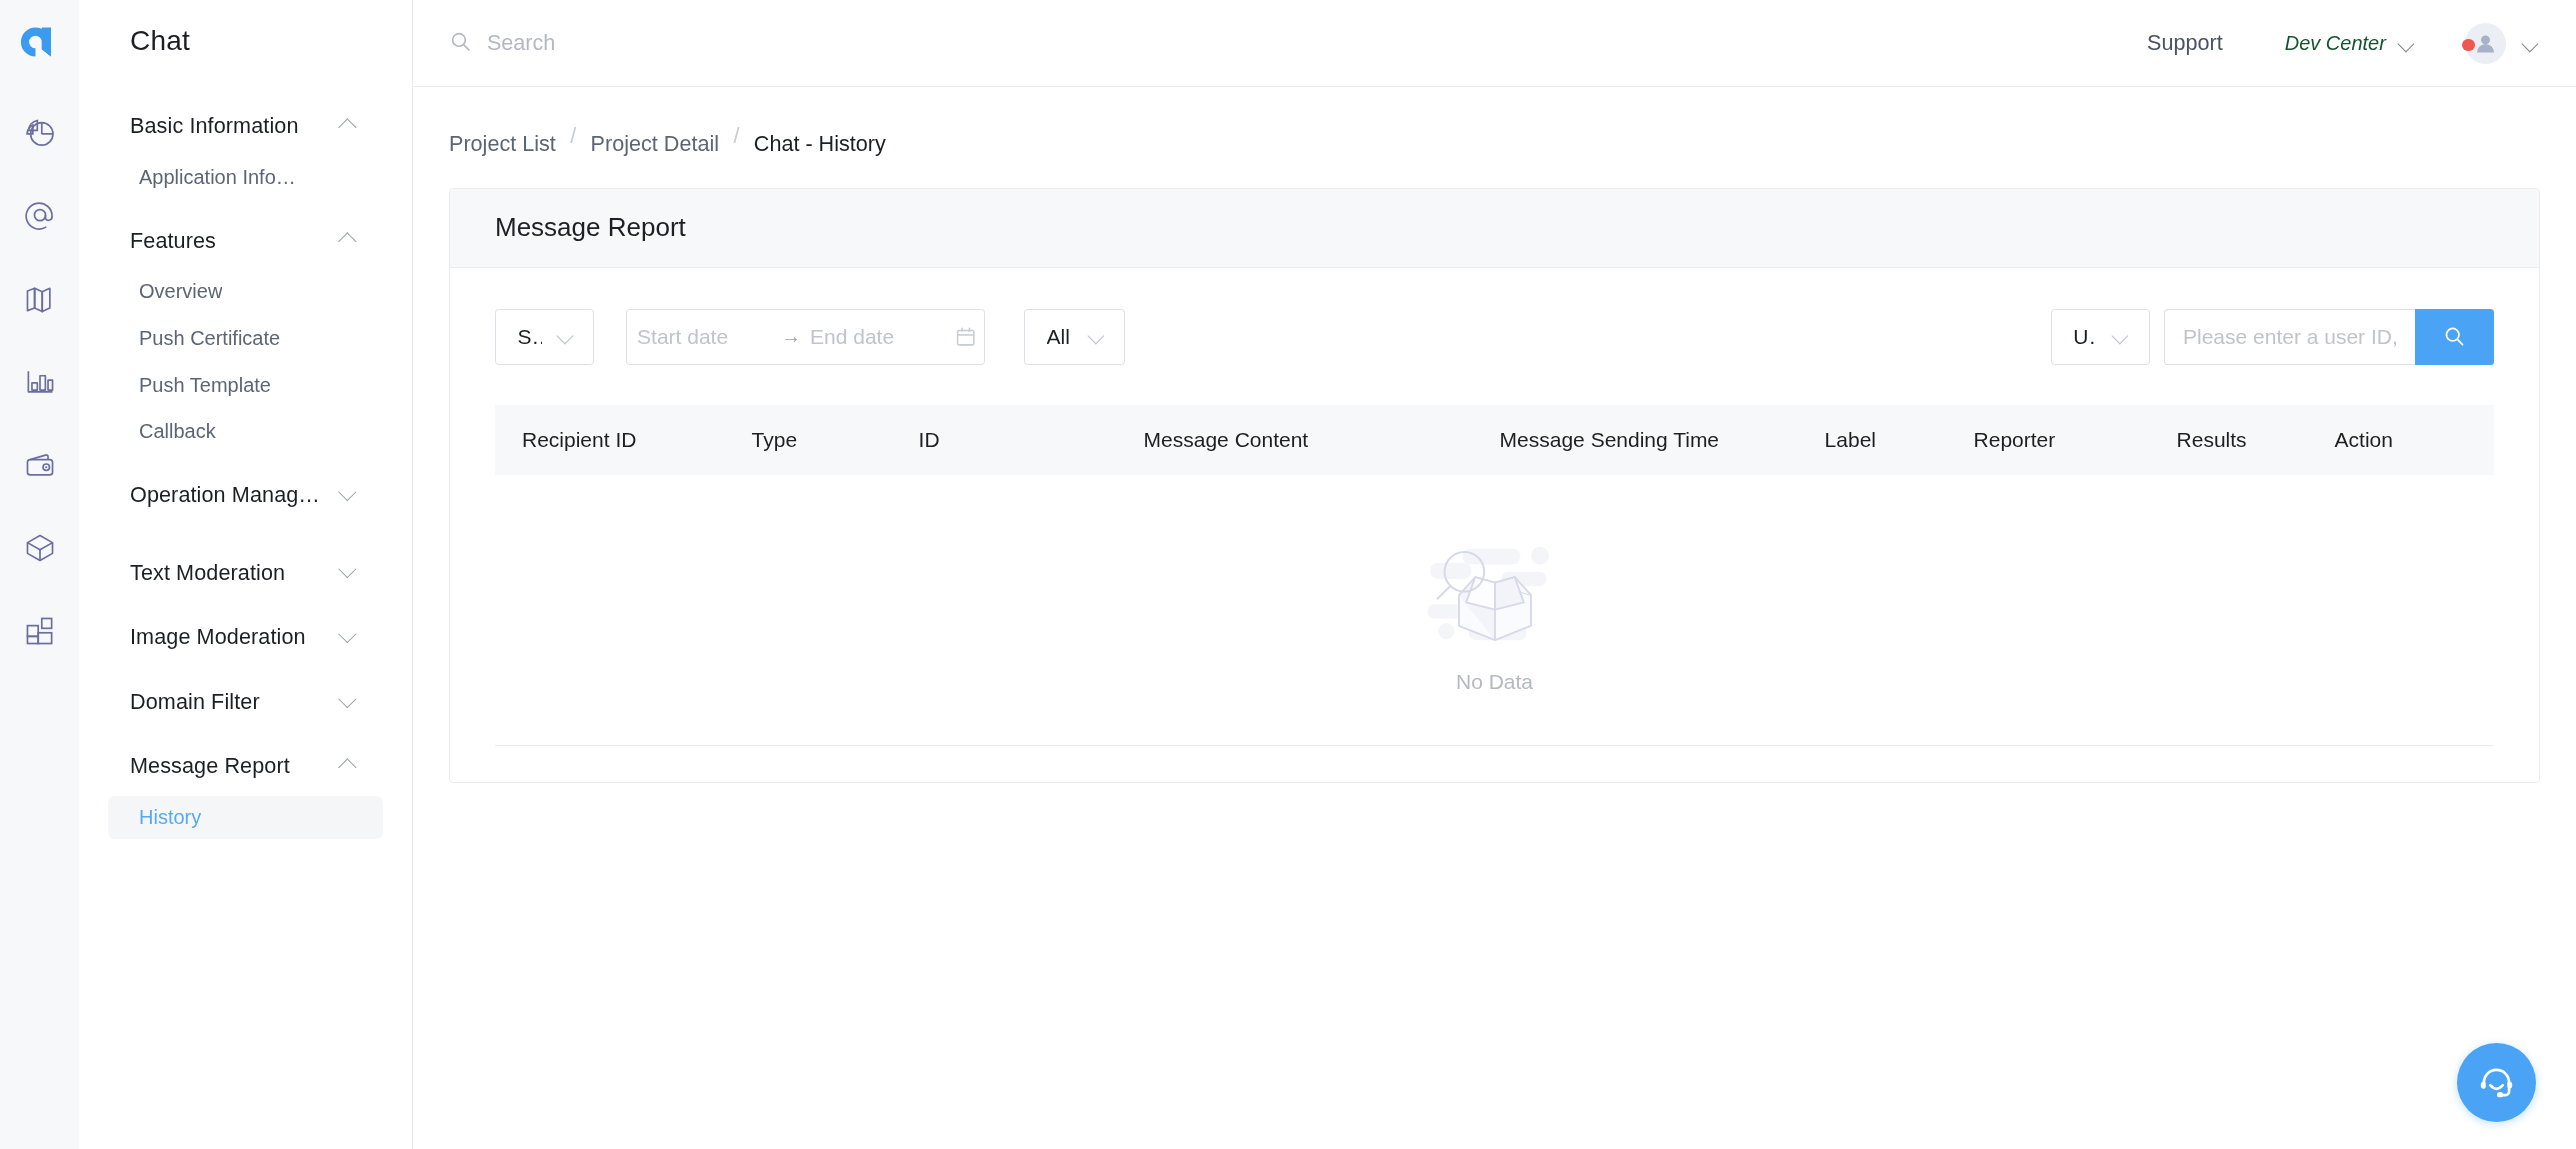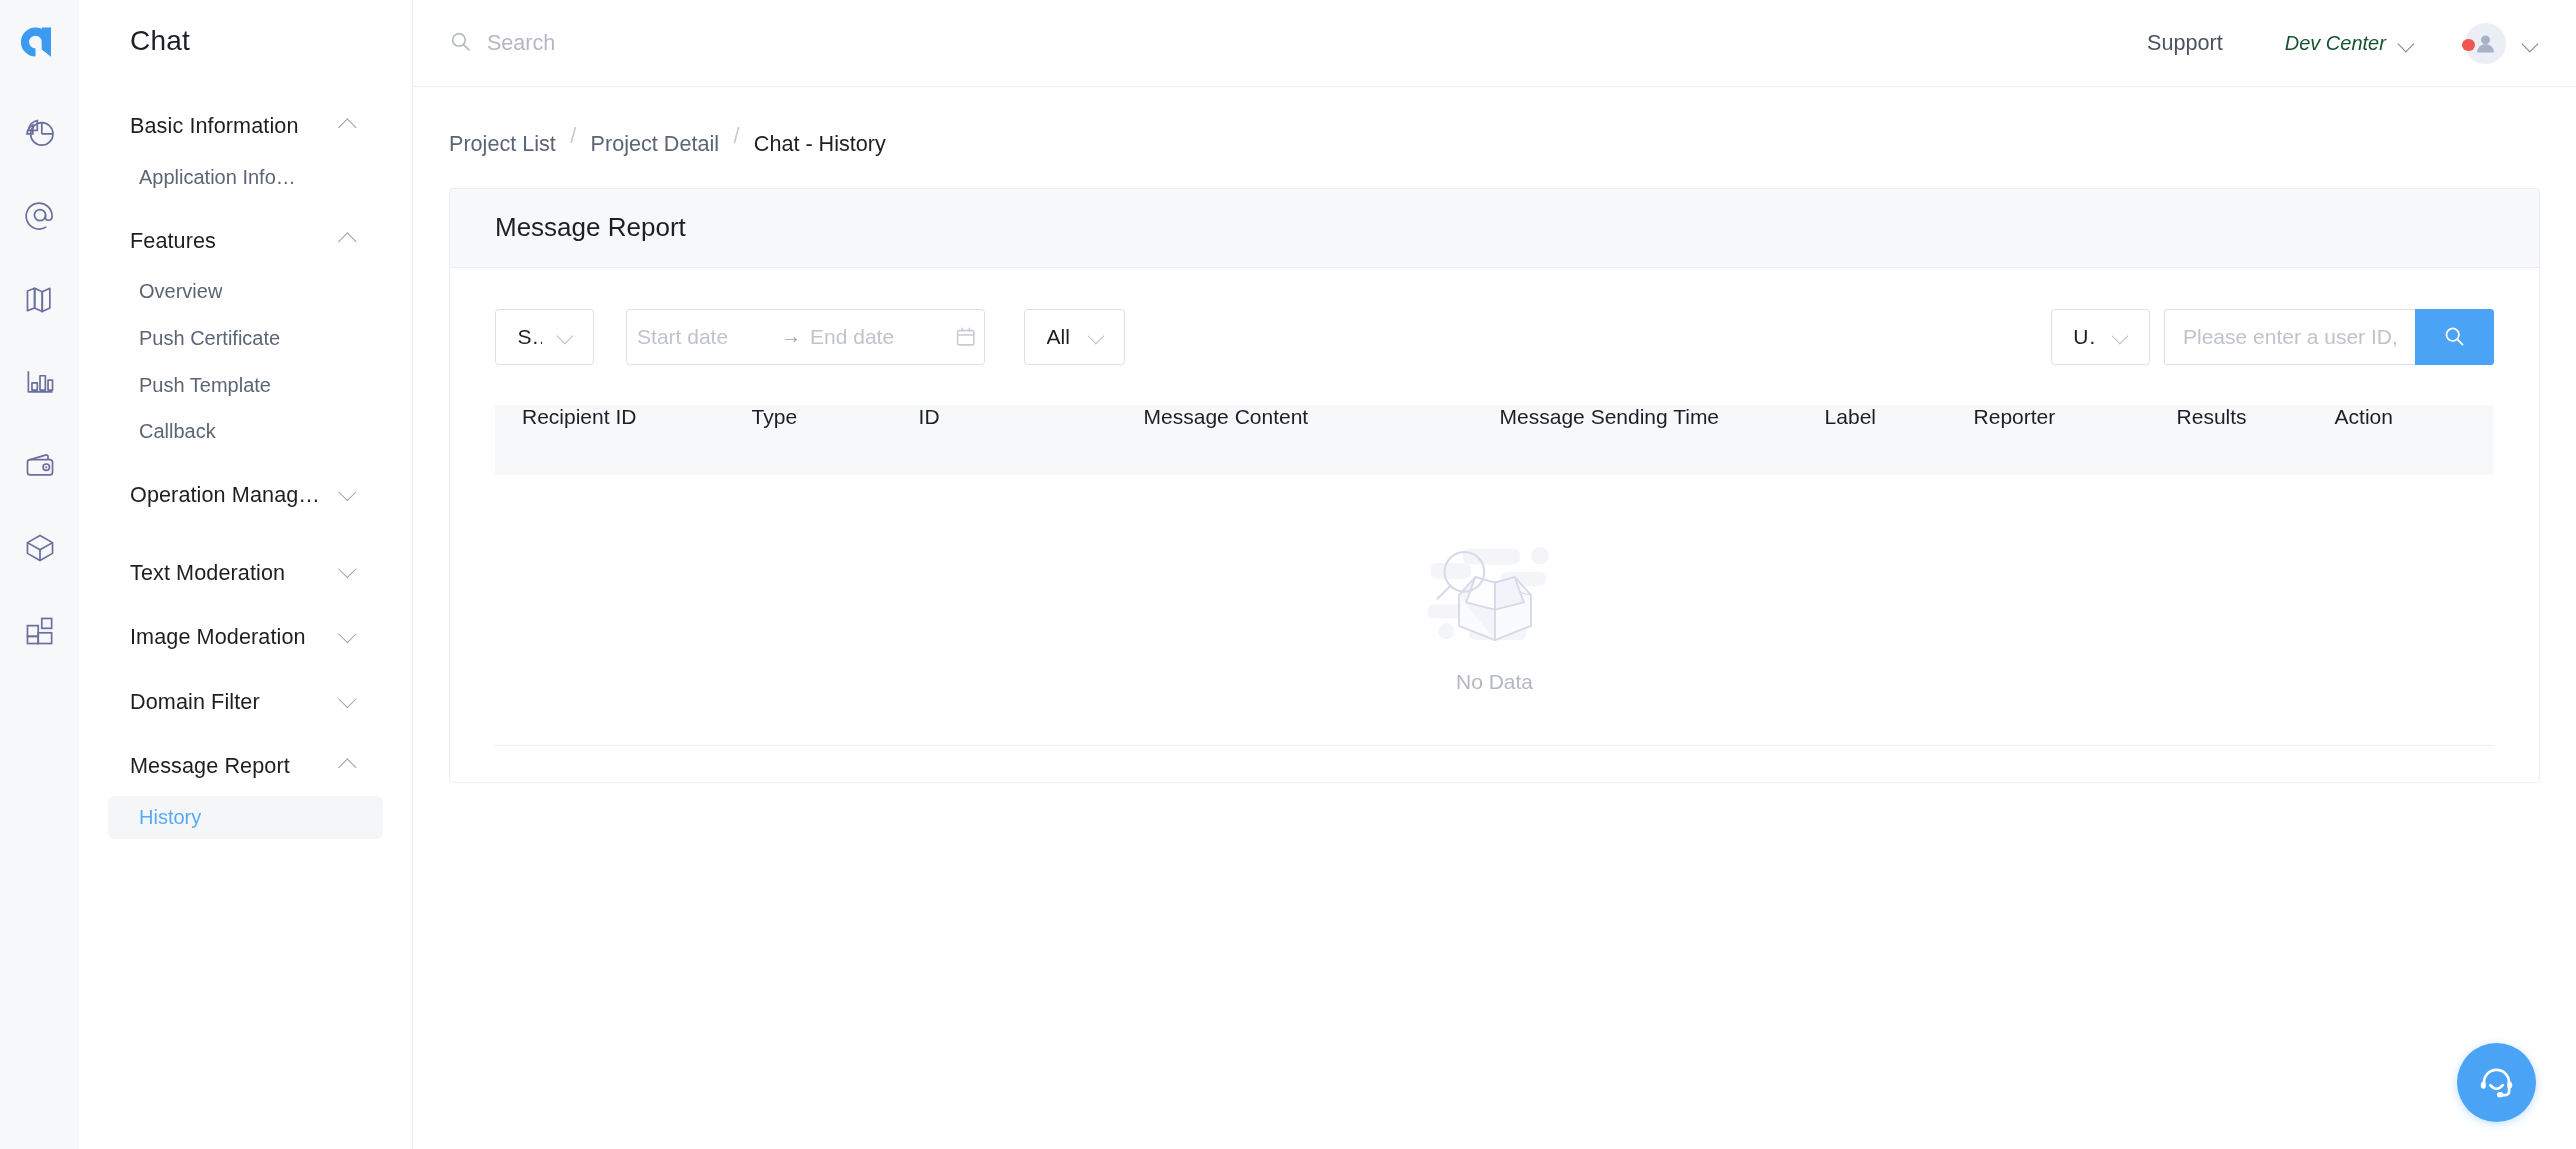--- a/index.html
+++ b/index.html
@@ -346,20 +346,21 @@
     border: none;
     border-radius: 0 3.6px 3.6px 0;
     cursor: pointer;
     display: flex; align-items: center; justify-content: center;
   }
 
   
   .table-wrap { padding: 0 45px; margin-top: 40px; }
   .table-head {
     display: flex;
+    align-items: center;
     height: 70px;
     background: #f7f8fa;
     font-size: 21px;
     color: #1c1f23;
   }
   .th { padding: 0 12.6px; white-space: nowrap; }
   .th.c0 { width: 244px; padding-left: 27px; }
   .th.c1 { width: 167px; }
   .th.c2 { width: 225px; }
   .th.c3 { width: 356px; }

